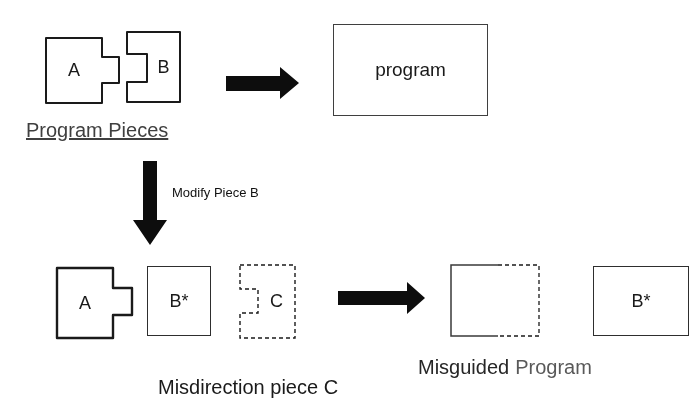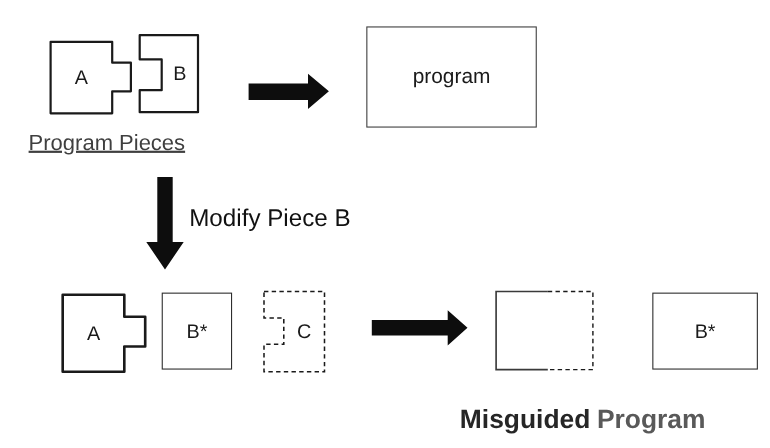--- a/index.html
+++ b/index.html
@@ -27,23 +27,23 @@
   .piece-label{
     position:absolute;display:flex;align-items:center;justify-content:center;
     font-size:18px;color:#1a1a1a;pointer-events:none;
   }
   .lbl-a-top{left:46px;top:38px;width:56px;height:65px;}
   .lbl-b-top{left:147px;top:32px;width:33px;height:70px;}
   .lbl-a-bottom{left:57px;top:268px;width:56px;height:70px;}
   .lbl-c{left:258px;top:265px;width:37px;height:73px;}
   .caption{position:absolute;white-space:nowrap;}
   .caption-program-pieces{left:26px;top:119px;font-size:20px;color:#3f3f3f;text-decoration:underline;}
-  .caption-modify{left:172px;top:185px;font-size:22px;color:#111111;}
+  .caption-modify{left:172px;top:185px;font-size:13px;color:#111111;}
   .caption-misdirection{left:158px;top:376px;font-size:20px;color:#1a1a1a;}
-  .caption-misguided{left:418px;top:368px;font-size:24px;display:flex;gap:6px;font-weight:bold;}
+  .caption-misguided{left:418px;top:356px;font-size:20px;display:flex;gap:6px;}
   .caption-misguided .w1{color:#262626;}
   .caption-misguided .w2{color:#595959;}
 </style>
 </head>
 <body>
 
 <div class="canvas">
 
   <svg class="layer" viewBox="0 0 700 407" xmlns="http://www.w3.org/2000/svg">
 
@@ -80,19 +80,20 @@
 
   <div class="piece-label lbl-a-top">A</div>
   <div class="piece-label lbl-b-top">B</div>
   <div class="piece-label lbl-a-bottom">A</div>
   <div class="piece-label lbl-c">C</div>
 
   <div class="caption caption-program-pieces">Program Pieces</div>
 
   <div class="caption caption-modify">Modify Piece B</div>
 
+  <div class="caption caption-misdirection">Misdirection piece C</div>
 
   <div class="caption caption-misguided">
     <span class="w1">Misguided</span>
     <span class="w2">Program</span>
   </div>
 
 </div>
 
 </body></html>

